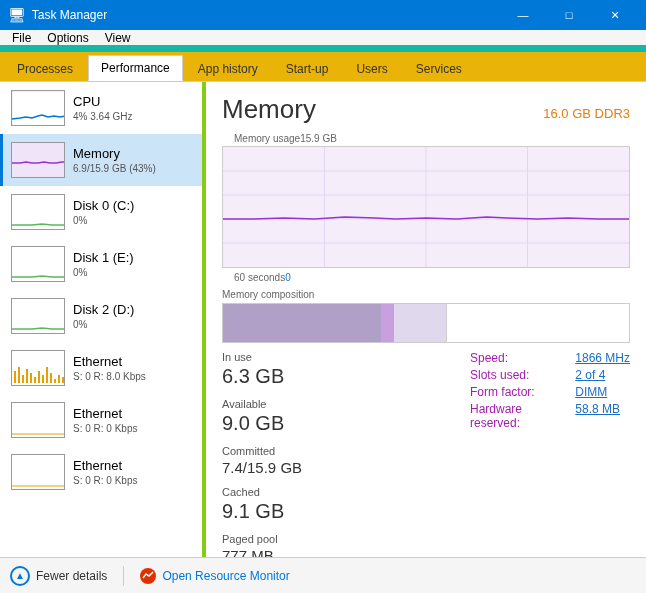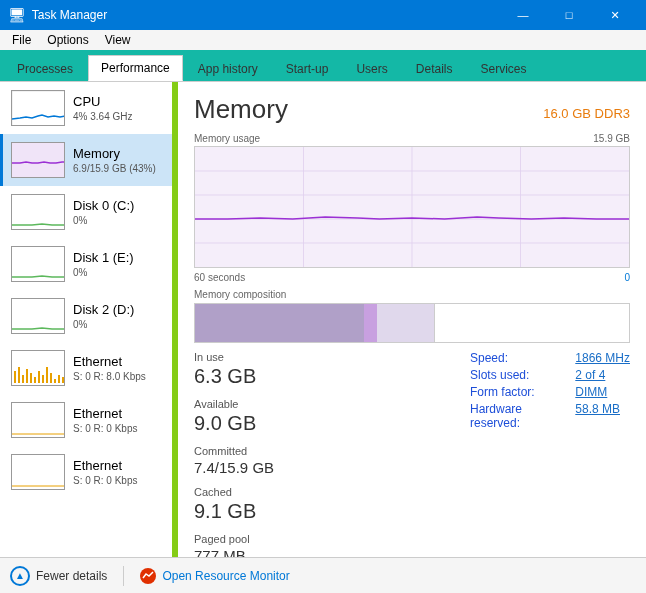--- a/index.html
+++ b/index.html
@@ -20,36 +20,36 @@
     .title-bar-controls { display: flex; gap: 0; }
     .title-btn {
       width: 46px; height: 30px;
       display: flex; align-items: center; justify-content: center;
       color: #fff; font-size: 11px; cursor: pointer;
     }
 
     
     .menu-bar {
       background: #f5f5f5;
-      border-bottom: 2px solid #14b8a6;
+      border-bottom: 7px solid #14b8a6;
       height: 22px;
       display: flex;
       align-items: center;
       padding: 0 4px;
     }
     .menu-item {
       padding: 2px 8px;
       font-size: 12px;
       color: #000;
       cursor: pointer;
     }
 
     
     .tabs-bar {
-      background: #14b8a6;
+      background: #eab308;
       border-bottom: 1px solid #ccc;
       display: flex;
       align-items: flex-end;
       padding: 0 4px;
       height: 30px;
     }
     .tab {
       padding: 4px 12px;
       font-size: 12px;
       cursor: pointer;
@@ -73,22 +73,22 @@
 
     
     .main {
       display: flex;
       height: calc(593px - 30px - 22px - 30px - 36px);
       background: #fff;
     }
 
     
     .sidebar {
-      width: 178px;
-      border-right: 6px solid #84cc16;
+      width: 206px;
+      border-right: 4px solid #84cc16;
       overflow-y: auto;
       background: #fff;
       flex-shrink: 0;
     }
     .sidebar::-webkit-scrollbar { width: 8px; }
     .sidebar::-webkit-scrollbar-track { background: #f0f0f0; }
     .sidebar::-webkit-scrollbar-thumb { background: #ccc; }
 
     .sidebar-item {
       display: flex;
@@ -138,24 +138,24 @@
     
     .graph-container {
       border: 1px solid #ccc;
       margin-bottom: 4px;
       background: #fff;
       position: relative;
     }
 
     .graph-label-row {
       display: flex;
-      justify-content: space-between;
       font-size: 10px;
       color: #666;
       margin-bottom: 2px;
+      margin-left: 12px;
     }
 
     
     .mem-usage-graph {
       height: 120px;
       background: #f0e8f8;
       position: relative;
       overflow: hidden;
     }
 
@@ -174,21 +174,21 @@
     .comp-free { background: #fff; flex: 1; border-left: 1px solid #ccc; }
     .stat-label { font-size: 11px; color: #555; margin-bottom: 2px; }
     .stat-value { font-size: 20px; font-weight: 300; color: #333; }
 
     .stats-detail-grid {
       display: grid;
       grid-template-columns: auto auto;
       gap: 3px 8px;
       font-size: 12px;
     }
-    .sdg-label { color: #1d4ed8; }
+    .sdg-label { color: #a21caf; }
     .sdg-value { color: #1a6ec7; font-weight: 500; text-decoration: underline; }
 
     
     .bottom-bar {
       height: 36px;
       border-top: 1px solid #ccc;
       display: flex;
       align-items: center;
       padding: 0 10px;
       gap: 16px;
@@ -248,21 +248,20 @@
   <span class="menu-item">Options</span>
   <span class="menu-item">View</span>
 </div>
 
 <div class="tabs-bar">
   <div class="tab">Processes</div>
   <div class="tab active">Performance</div>
   <div class="tab">App history</div>
   <div class="tab">Start-up</div>
   <div class="tab">Users</div>
-  <div class="tab">Details</div>
   <div class="tab">Services</div>
 </div>
 
 <div class="main">
 
   <div class="sidebar">
 
     <div class="sidebar-item">
       <div class="sidebar-thumb">
         <svg width="54" height="36" viewBox="0 0 54 36">

